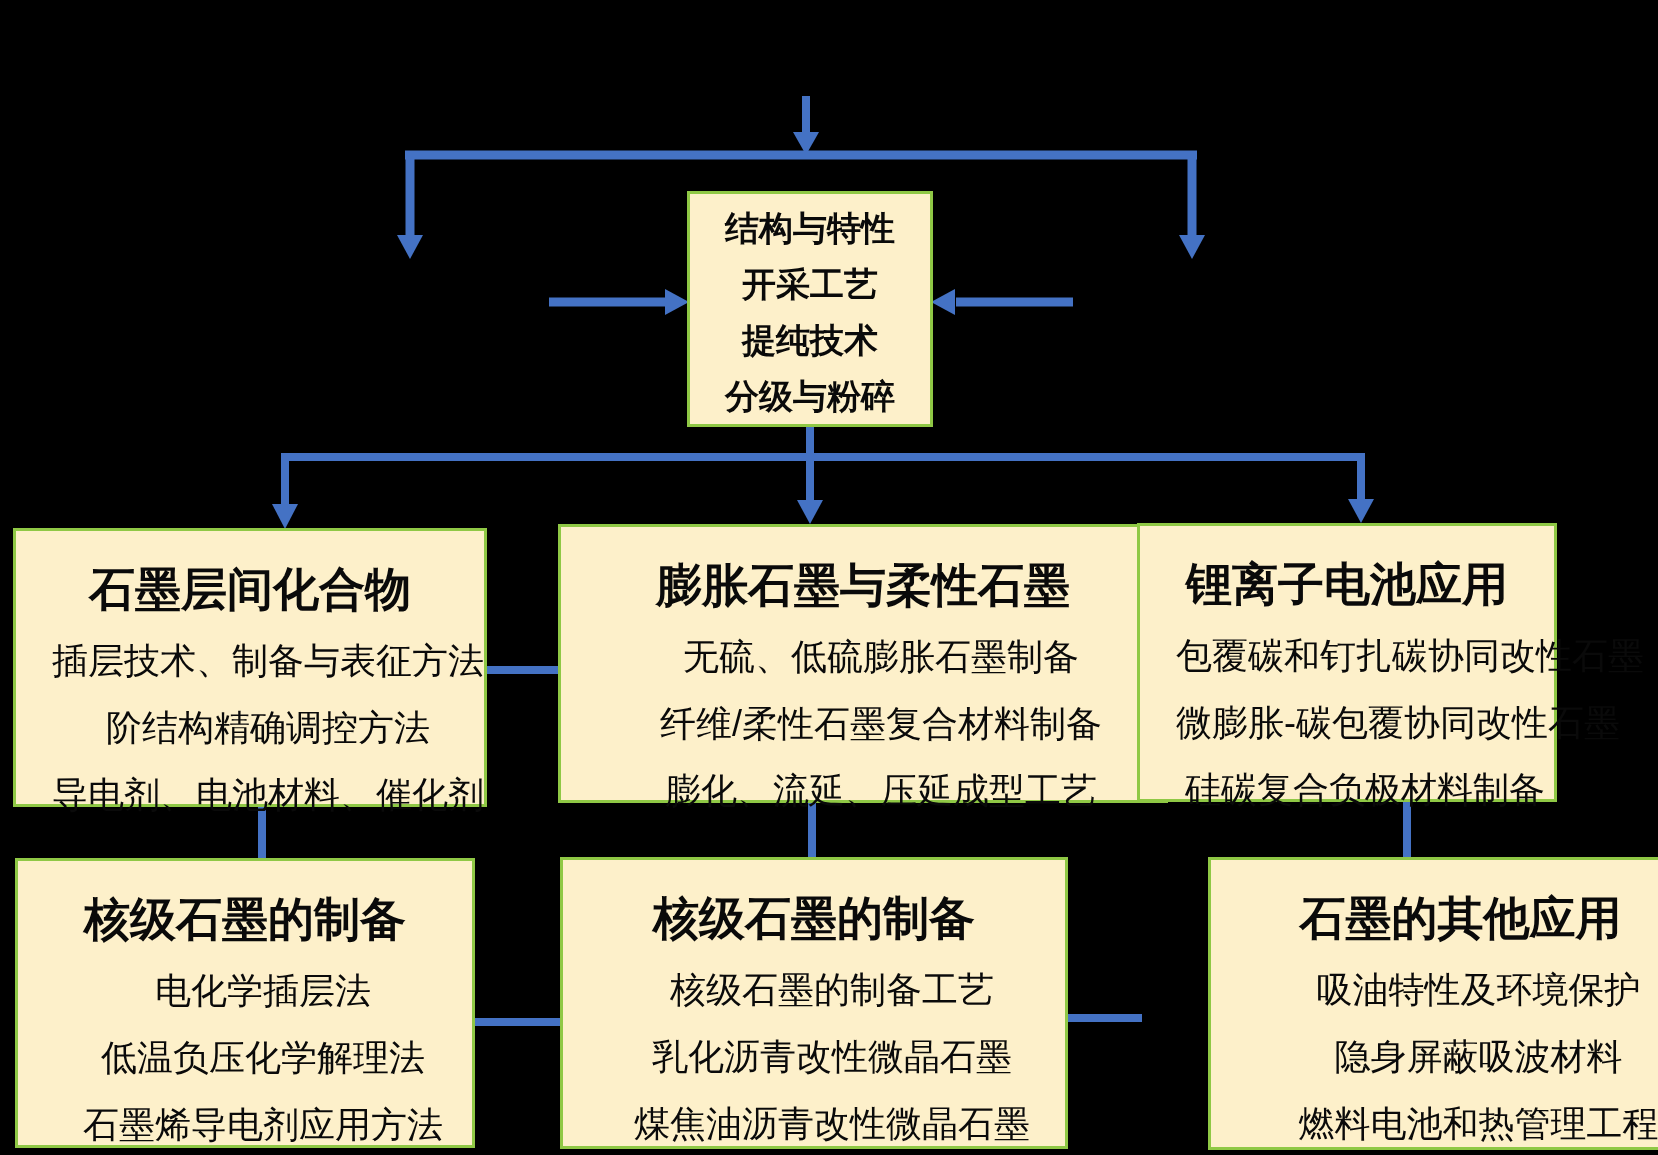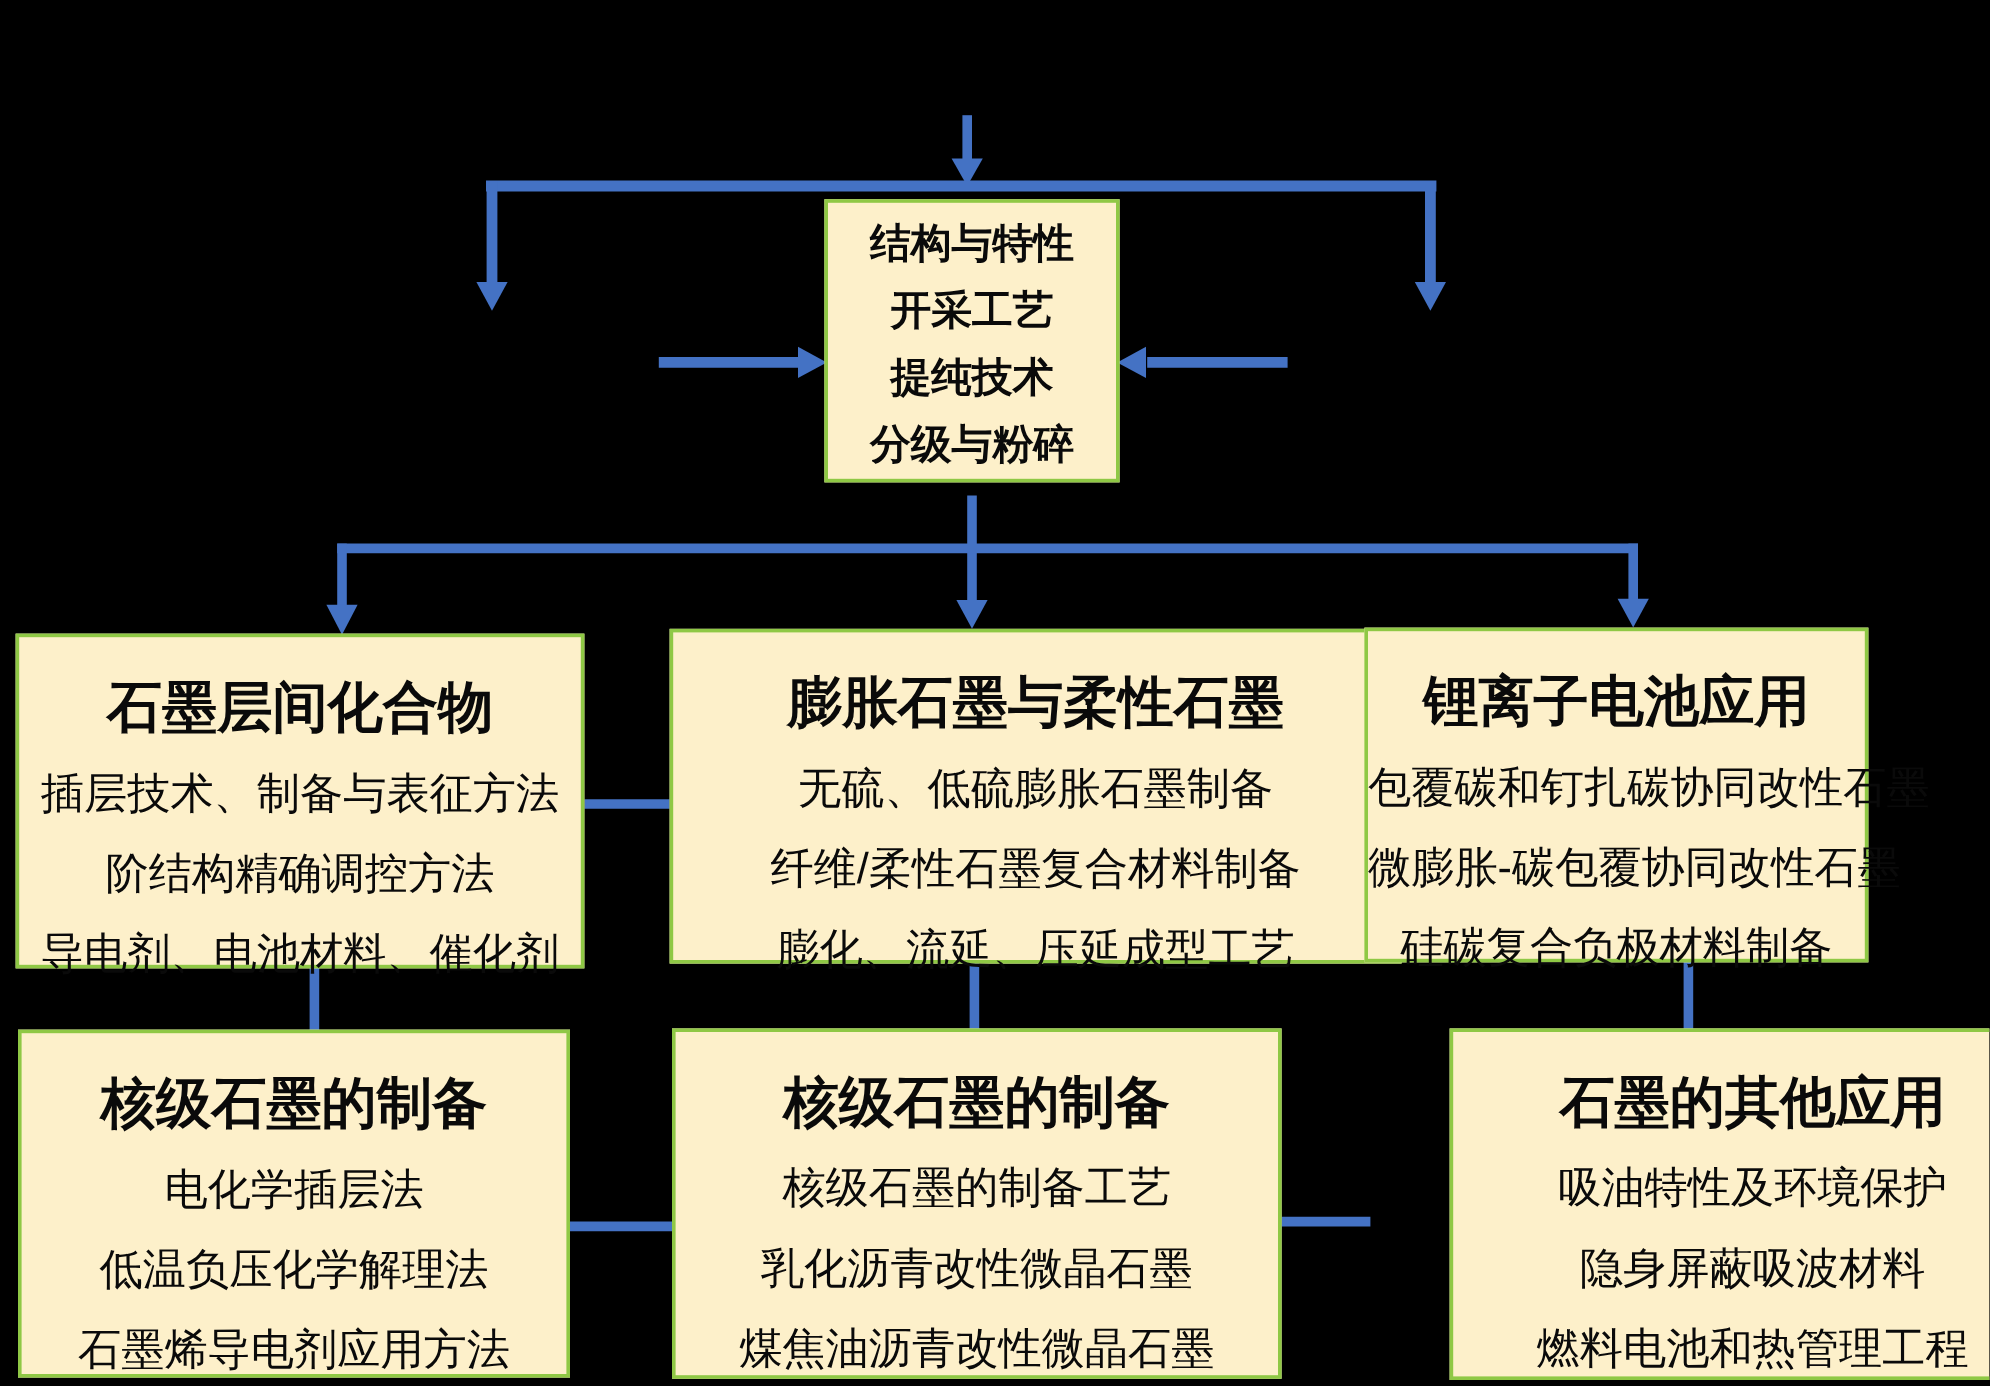--- a/index.html
+++ b/index.html
@@ -31,30 +31,31 @@
     font-weight:700;
     font-size:46px;
     line-height:76px;
     padding-top:20px;
     white-space:nowrap;
   }
   .node .item{
     font-size:36px;
     line-height:67px;
     white-space:nowrap;
+    padding-left:36px;
   }
   #node-center{padding-top:6px;}
   #node-center .cline{
     font-weight:700;
     font-size:34px;
     line-height:56px;
     white-space:nowrap;
   }
   
-  #node-center{left:687px;top:166px;width:246px;height:236px;}
+  #node-center{left:687px;top:191px;width:246px;height:236px;}
   #node-b0{left:13px;  top:528px;width:474px;height:279px;}
   #node-b1{left:558px; top:524px;width:610px;height:279px;}
   #node-b2{left:1137px;top:523px;width:420px;height:279px;}
   #node-b3{left:15px;  top:858px;width:460px;height:290px;}
   #node-b4{left:560px; top:857px;width:508px;height:292px;}
   #node-b5{left:1208px;top:857px;width:505px;height:293px;}
 </style>
 </head>
 <body>
 

